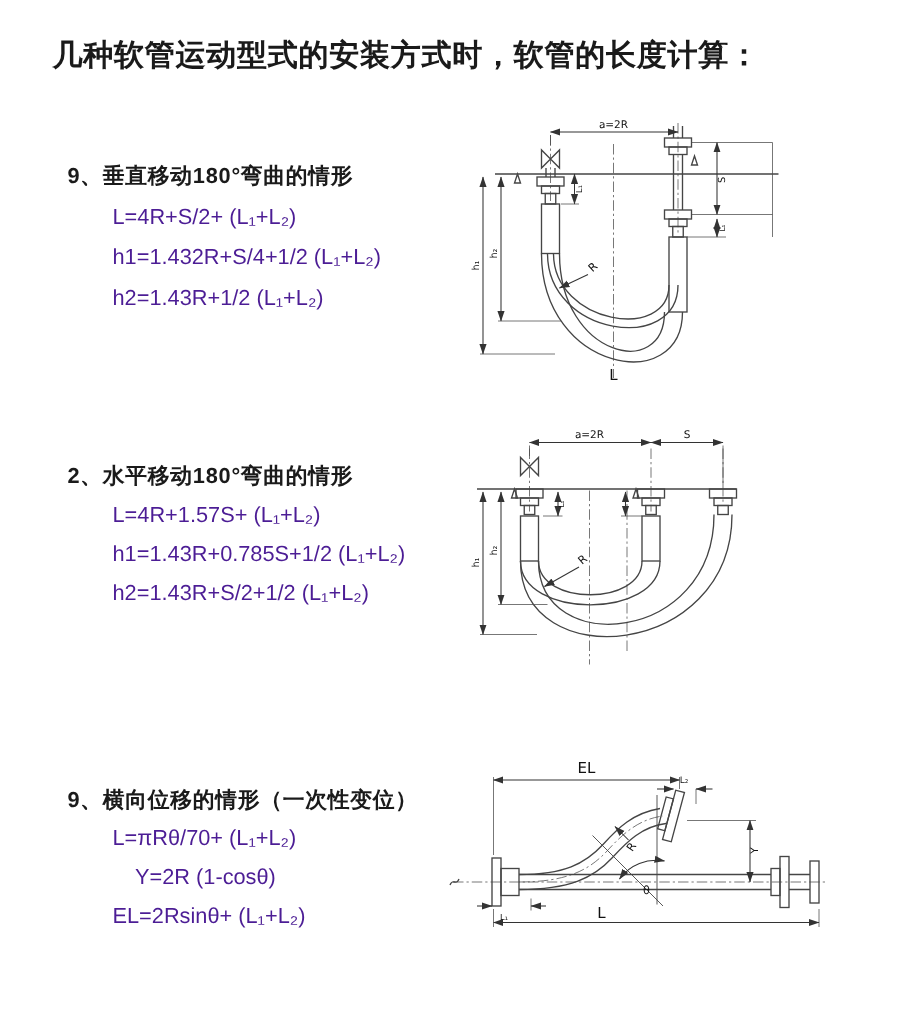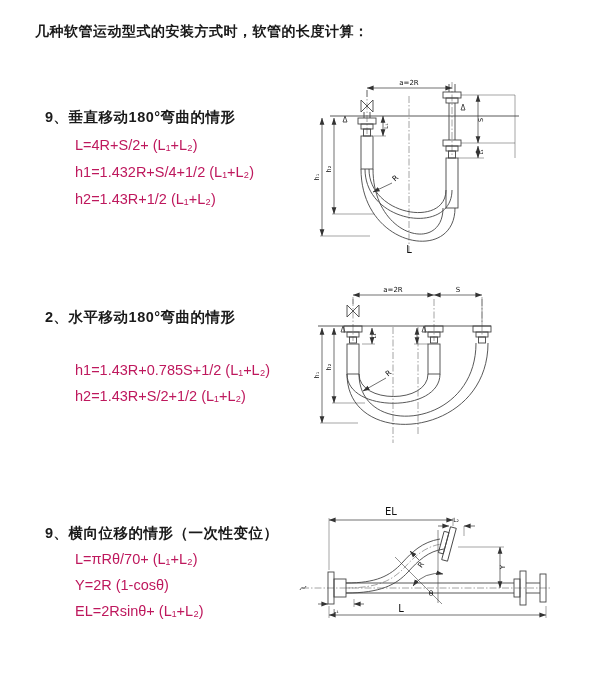--- a/index.html
+++ b/index.html
@@ -1,20 +1,20 @@
 <!DOCTYPE html>
 <html><head>
 <meta charset="utf-8">
 <style>
   html,body{margin:0;padding:0;background:#fff;}
   .page{position:relative;width:600px;height:675px;background:#ffffff;overflow:hidden;
         font-family:"Liberation Sans","DejaVu Sans",sans-serif;color:#1a1a1a;}
-  .title{position:absolute;left:35px;top:23px;font-size:14px;font-weight:600;letter-spacing:0.5px;white-space:nowrap;}
+  .title{position:absolute;left:35px;top:23px;font-size:20px;font-weight:600;letter-spacing:0.5px;white-space:nowrap;}
   .heading{position:absolute;font-size:14.5px;font-weight:600;letter-spacing:0.5px;white-space:nowrap;}
-  .formula{position:absolute;font-size:14.5px;font-weight:400;white-space:nowrap;color:#be185d;}
+  .formula{position:absolute;font-size:14.5px;font-weight:400;white-space:nowrap;color:#4c1d95;}
   .diag{position:absolute;}
   .ln path,.ln rect{stroke:#454545;fill:none;stroke-width:0.9;}
   .thin path{stroke:#454545;fill:none;stroke-width:0.6;}
   .cl path{stroke:#5a5a5a;stroke-width:0.55;fill:none;stroke-dasharray:7 2 1.5 2;}
   path.dm{stroke:#333;stroke-width:0.7;fill:none;}
   path.xln{stroke:#4a4a4a;stroke-width:0.5;fill:none;}
   text.dl{fill:#111;font-family:"DejaVu Sans",sans-serif;}
 </style>
 </head>
 <body>
@@ -22,26 +22,27 @@
 <div class="page">
 
   <div class="title">几种软管运动型式的安装方式时，软管的长度计算：</div>
 
   <div class="heading" style="left:45px;top:108px">9、垂直移动180°弯曲的情形</div>
   <div class="formula" style="left:75px;top:137px">L=4R+S/2+ (L₁+L₂)</div>
   <div class="formula" style="left:75px;top:164px">h1=1.432R+S/4+1/2 (L₁+L₂)</div>
   <div class="formula" style="left:75px;top:191px">h2=1.43R+1/2 (L₁+L₂)</div>
 
   <div class="heading" style="left:45px;top:308px">2、水平移动180°弯曲的情形</div>
+  <div class="formula" style="left:75px;top:336px">L=4R+1.57S+ (L₁+L₂)</div>
   <div class="formula" style="left:75px;top:362px">h1=1.43R+0.785S+1/2 (L₁+L₂)</div>
   <div class="formula" style="left:75px;top:388px">h2=1.43R+S/2+1/2 (L₁+L₂)</div>
 
   <div class="heading" style="left:45px;top:524px">9、横向位移的情形（一次性变位）</div>
   <div class="formula" style="left:75px;top:551px">L=πRθ/70+ (L₁+L₂)</div>
-  <div class="formula" style="left:75px;top:577px">Y=2R (1-cosθ)</div>
+  <div class="formula" style="left:90px;top:577px">Y=2R (1-cosθ)</div>
   <div class="formula" style="left:75px;top:603px">EL=2Rsinθ+ (L₁+L₂)</div>
 
   <svg class="diag" style="left:312px;top:76px" width="240" height="180" viewBox="0 0 240 180">
     <defs>
       <marker id="a1" viewBox="0 0 10 10" refX="9.5" refY="5" markerWidth="7" markerHeight="7" markerUnits="userSpaceOnUse" orient="auto-start-reverse">
         <path d="M0,1.6 L10,5 L0,8.4 Z" fill="#333"></path>
       </marker>
       <pattern id="p1" width="3" height="3" patternUnits="userSpaceOnUse">
         <path d="M0,0L3,3 M3,0L0,3" stroke="#777" stroke-width="0.4"></path>
       </pattern>

